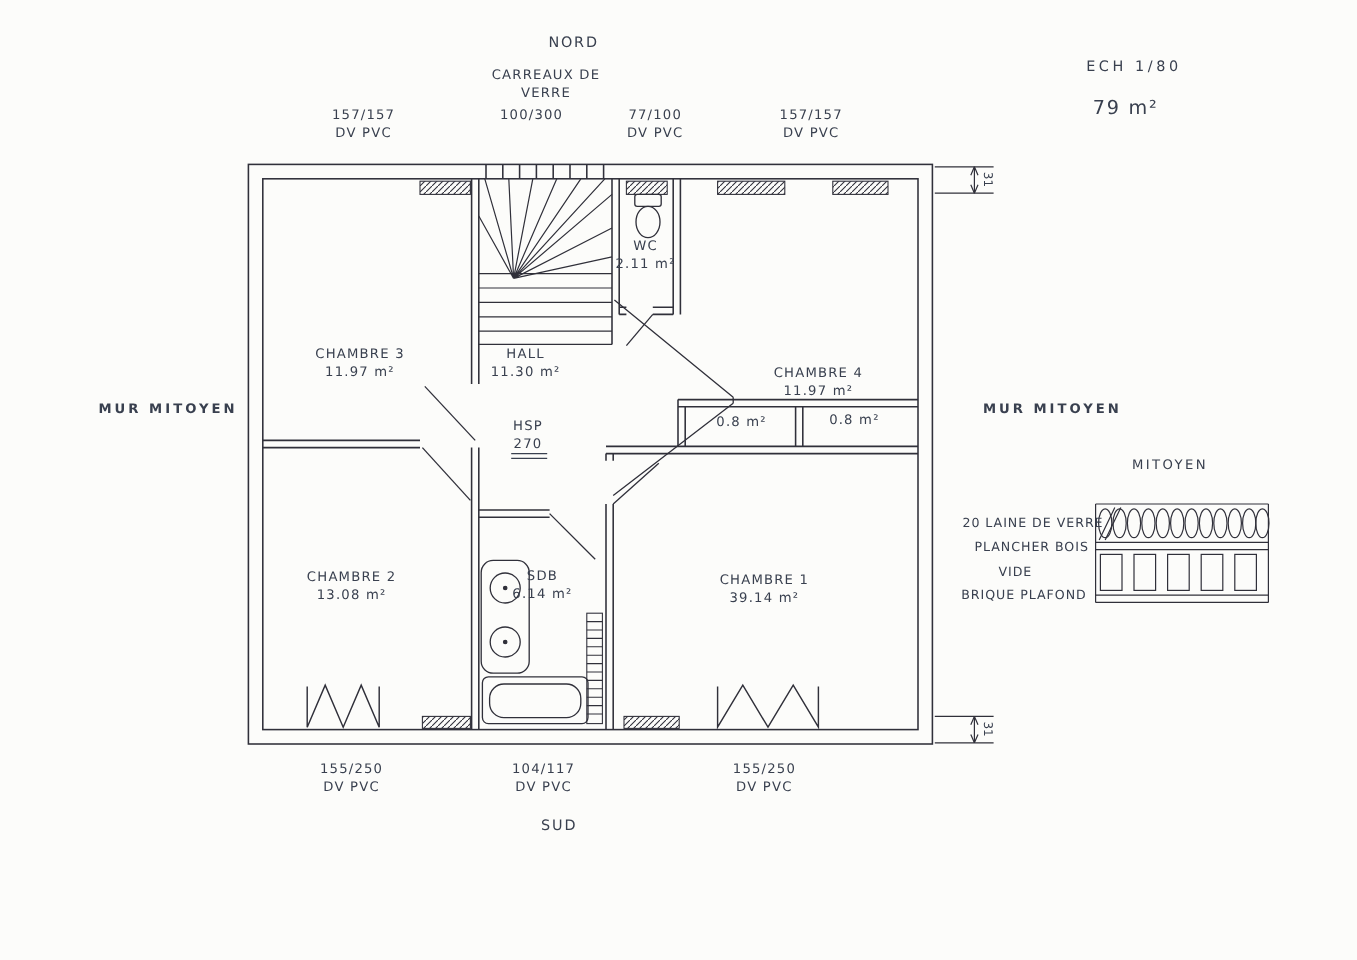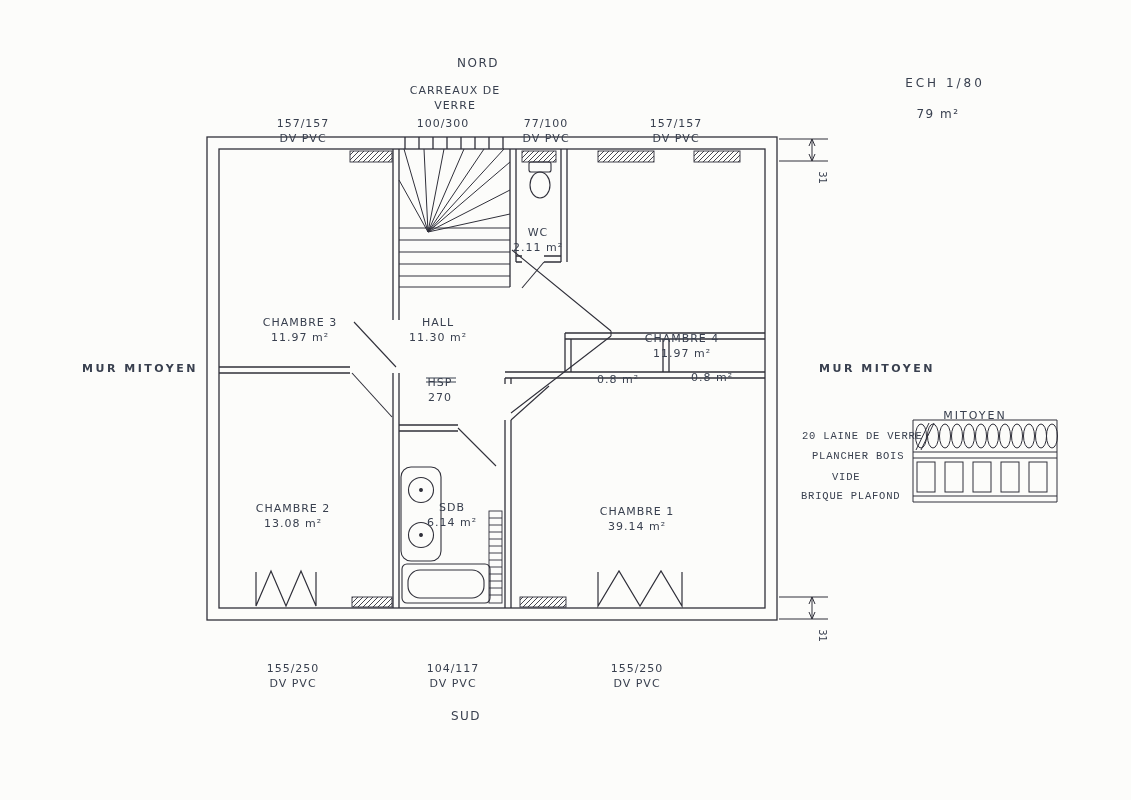--- a/index.html
+++ b/index.html
@@ -7,28 +7,28 @@
   .sheet {
     position: relative; width: 1131px; height: 800px;
     background: #fcfcfa; overflow: hidden;
     font-family: "DejaVu Sans", "Liberation Sans", sans-serif;
     color: #39404f;
   }
   .plan-svg { position: absolute; left: 0; top: 0; }
   .lbl {
     position: absolute; transform: translateX(-50%);
     text-align: center; font-size: 11px; letter-spacing: 1px;
-    line-height: 1.32; white-space: nowrap; margin-top: 28px;
+    line-height: 1.32; white-space: nowrap;
   }
   .lbl > div { text-align: center; }
-  .lbl-l { position: absolute; font-size: 10.5px; letter-spacing: 0.8px; white-space: nowrap; font-family: Liberation Mono, monospace; }
+  .lbl-l { position: absolute; font-size: 10.5px; letter-spacing: 0.8px; white-space: nowrap; }
   .dim { transform: translateX(-50%) rotate(90deg); font-size: 10px; letter-spacing: 0; }
   .wide { letter-spacing: 2.5px; font-weight: bold; }
   .wrap { white-space: normal; width: 100px; }
-  .big { font-size: 12px; letter-spacing: 1.5px; }
+  .big { font-size: 16px; letter-spacing: 1.5px; }
   .mid { font-size: 12px; letter-spacing: 1.5px; }
 </style>
 </head>
 <body>
 
 <div class="sheet">
 
   <svg class="plan-svg" width="1131" height="800" viewBox="0 0 1131 800">
     <defs>
       <pattern id="hatch" width="5" height="5" patternUnits="userSpaceOnUse">

